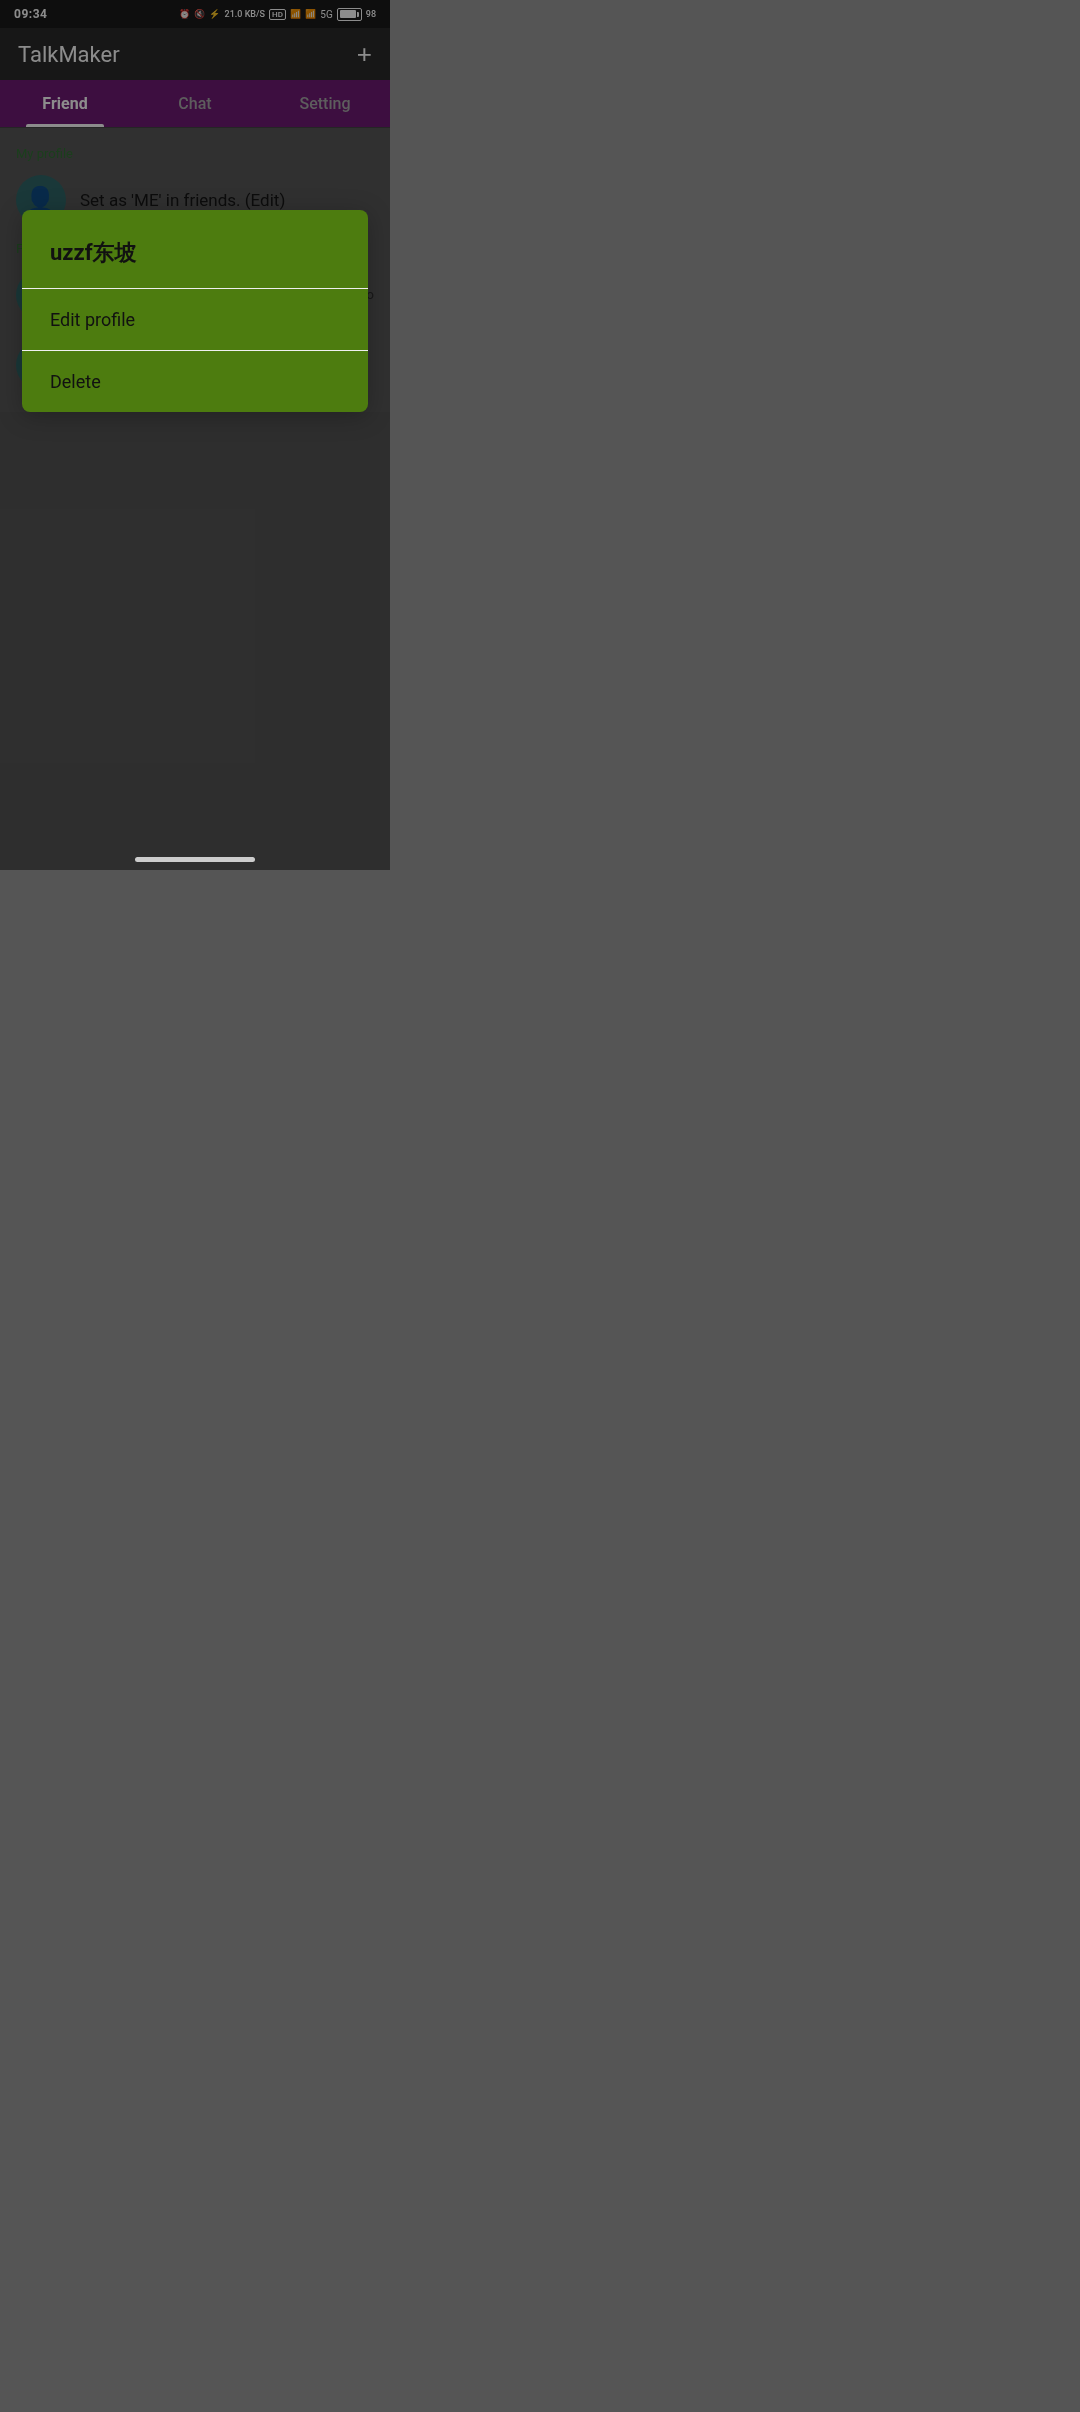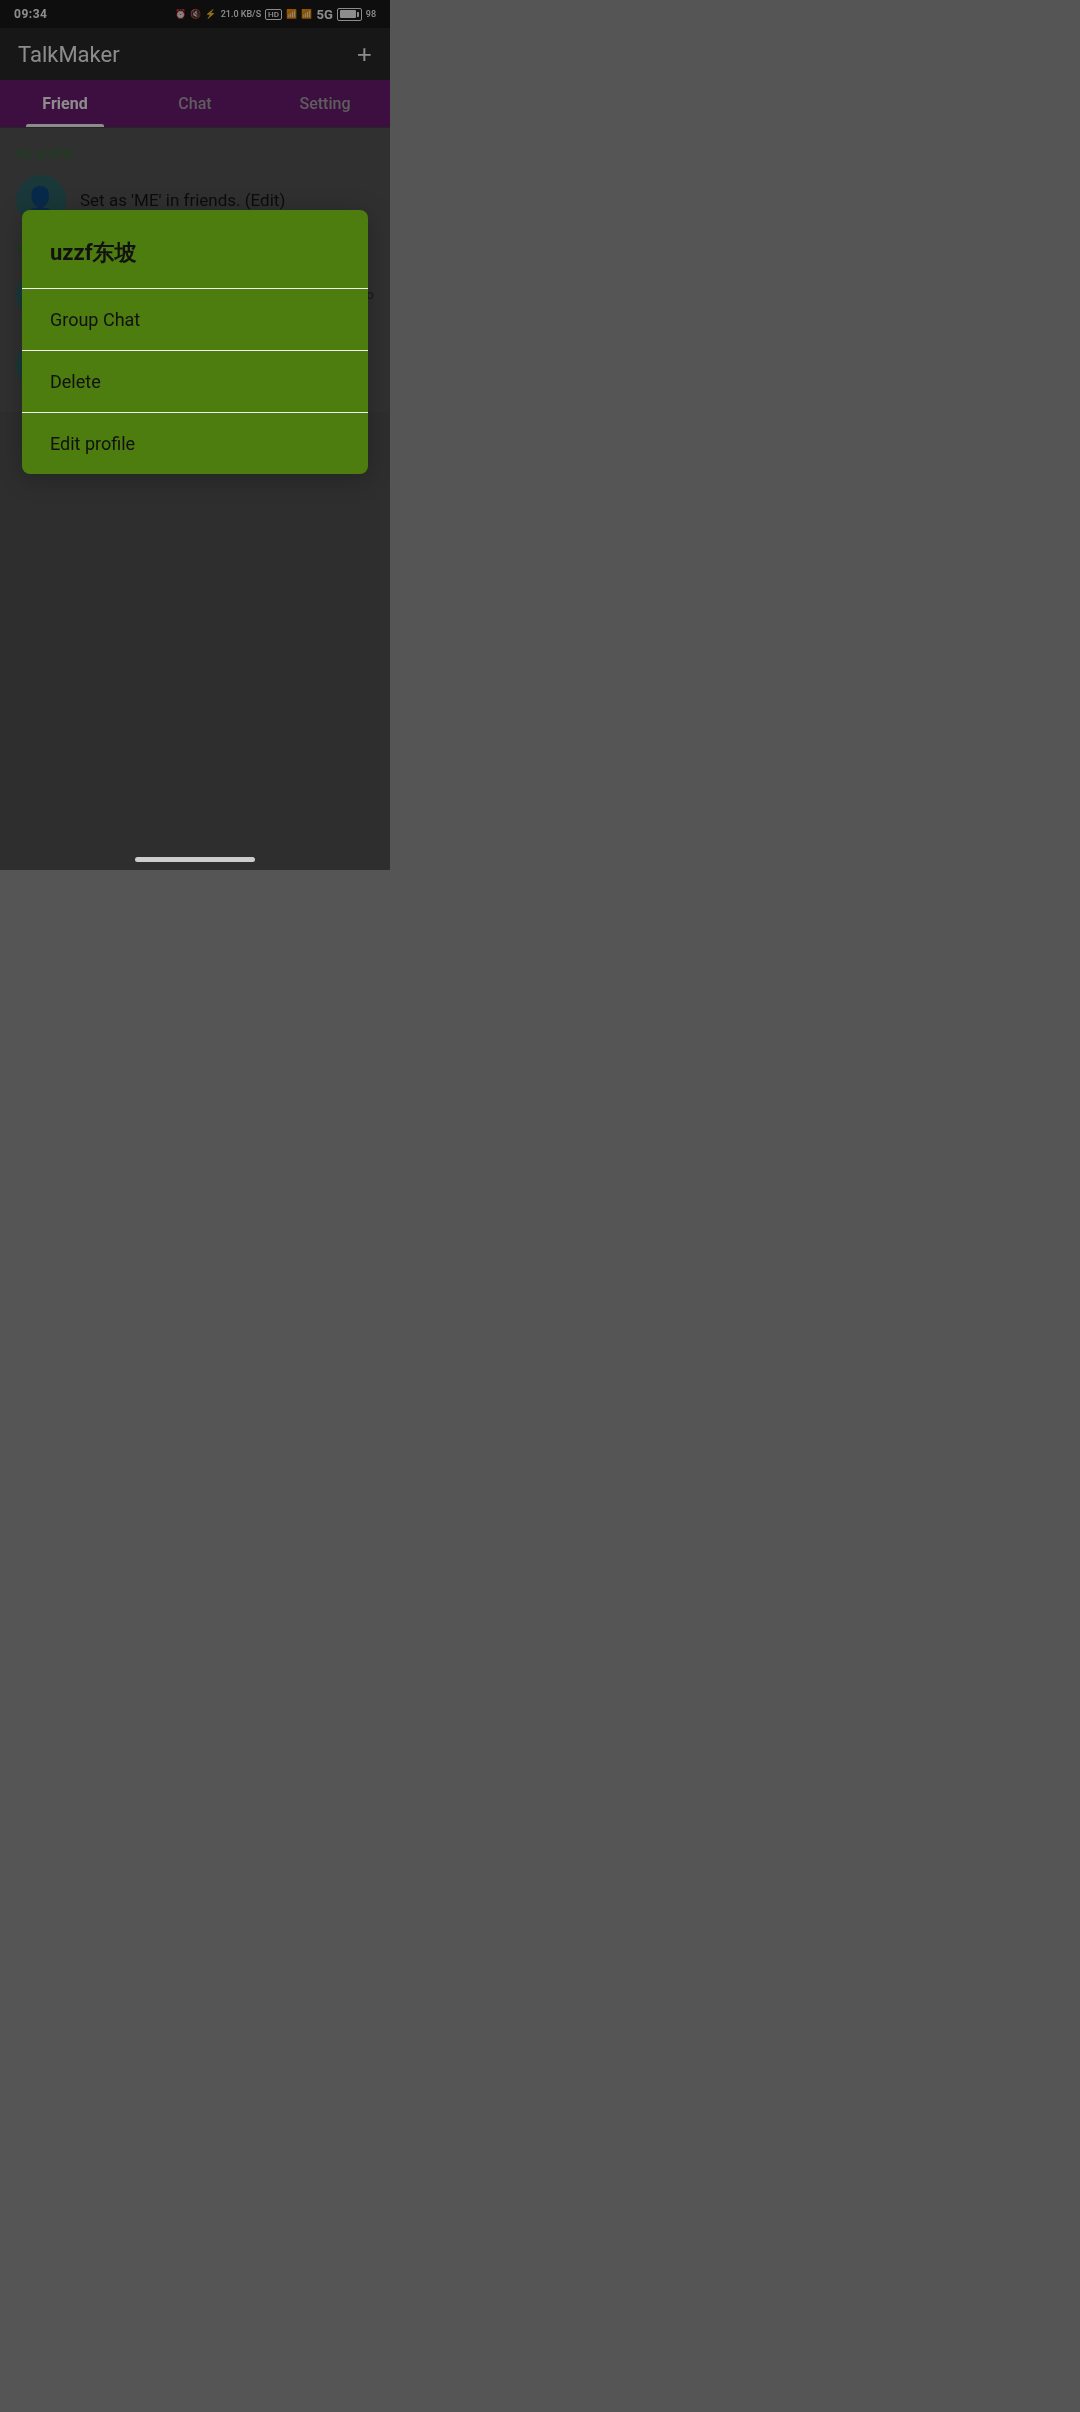--- a/index.html
+++ b/index.html
@@ -218,21 +218,21 @@
 <div class="status-bar">
   <span class="status-left">09:34</span>
   <div class="status-right">
     <span>⏰</span>
     <span>🔇</span>
     <span>⚡</span>
     <span>21.0 KB/S</span>
     <span style="border:1px solid white;padding:0 2px;border-radius:2px;font-size:8px;">HD</span>
     <span>📶</span>
     <span>📶</span>
-    <span style="font-size:13px;font-weight:bold;">5G</span>
+    <span style="font-size:10px;font-weight:normal;">5G</span>
     <span style="display:inline-flex;align-items:center;border:1px solid white;border-radius:2px;padding:1px 2px;height:13px;">
       <span style="background:white;height:8px;width:16px;border-radius:1px;display:inline-block;"></span>
       <span style="background:white;width:2px;height:5px;display:inline-block;margin-left:1px;border-radius:0 1px 1px 0;"></span>
     </span>
     <span>98</span>
   </div>
 </div>
 
 <div class="app-header">
   <span class="app-title">TalkMaker</span>
@@ -275,23 +275,20 @@
       <span class="avatar-icon">👤</span>
     </div>
   </div>
 </div>
 
 <div class="overlay"></div>
 
 <div class="context-menu">
   <div class="menu-title">uzzf东坡</div>
   <div class="menu-item">
-    <span>Group Chat</span>
+    <span>Edit profile</span>
   </div>
   <div class="menu-item">
     <span>Delete</span>
   </div>
-  <div class="menu-item">
-    <span>Edit profile</span>
-  </div>
 </div>
 
 <div class="home-indicator"></div>
 
 </body></html>

